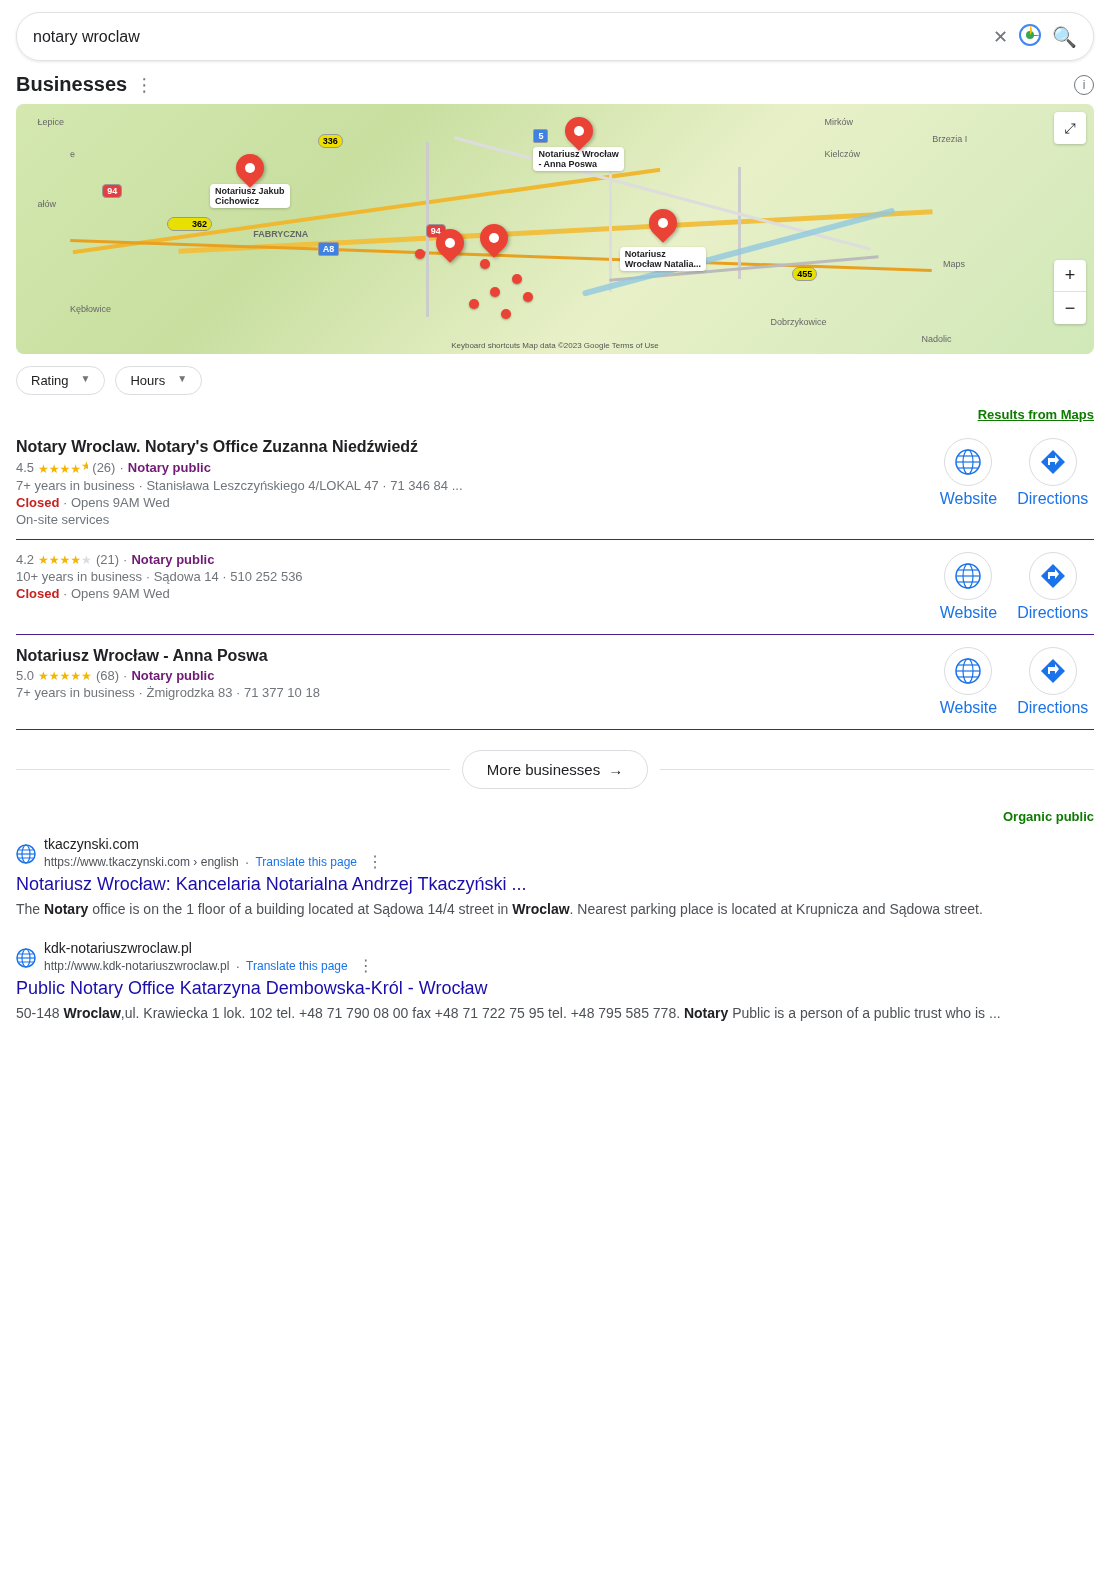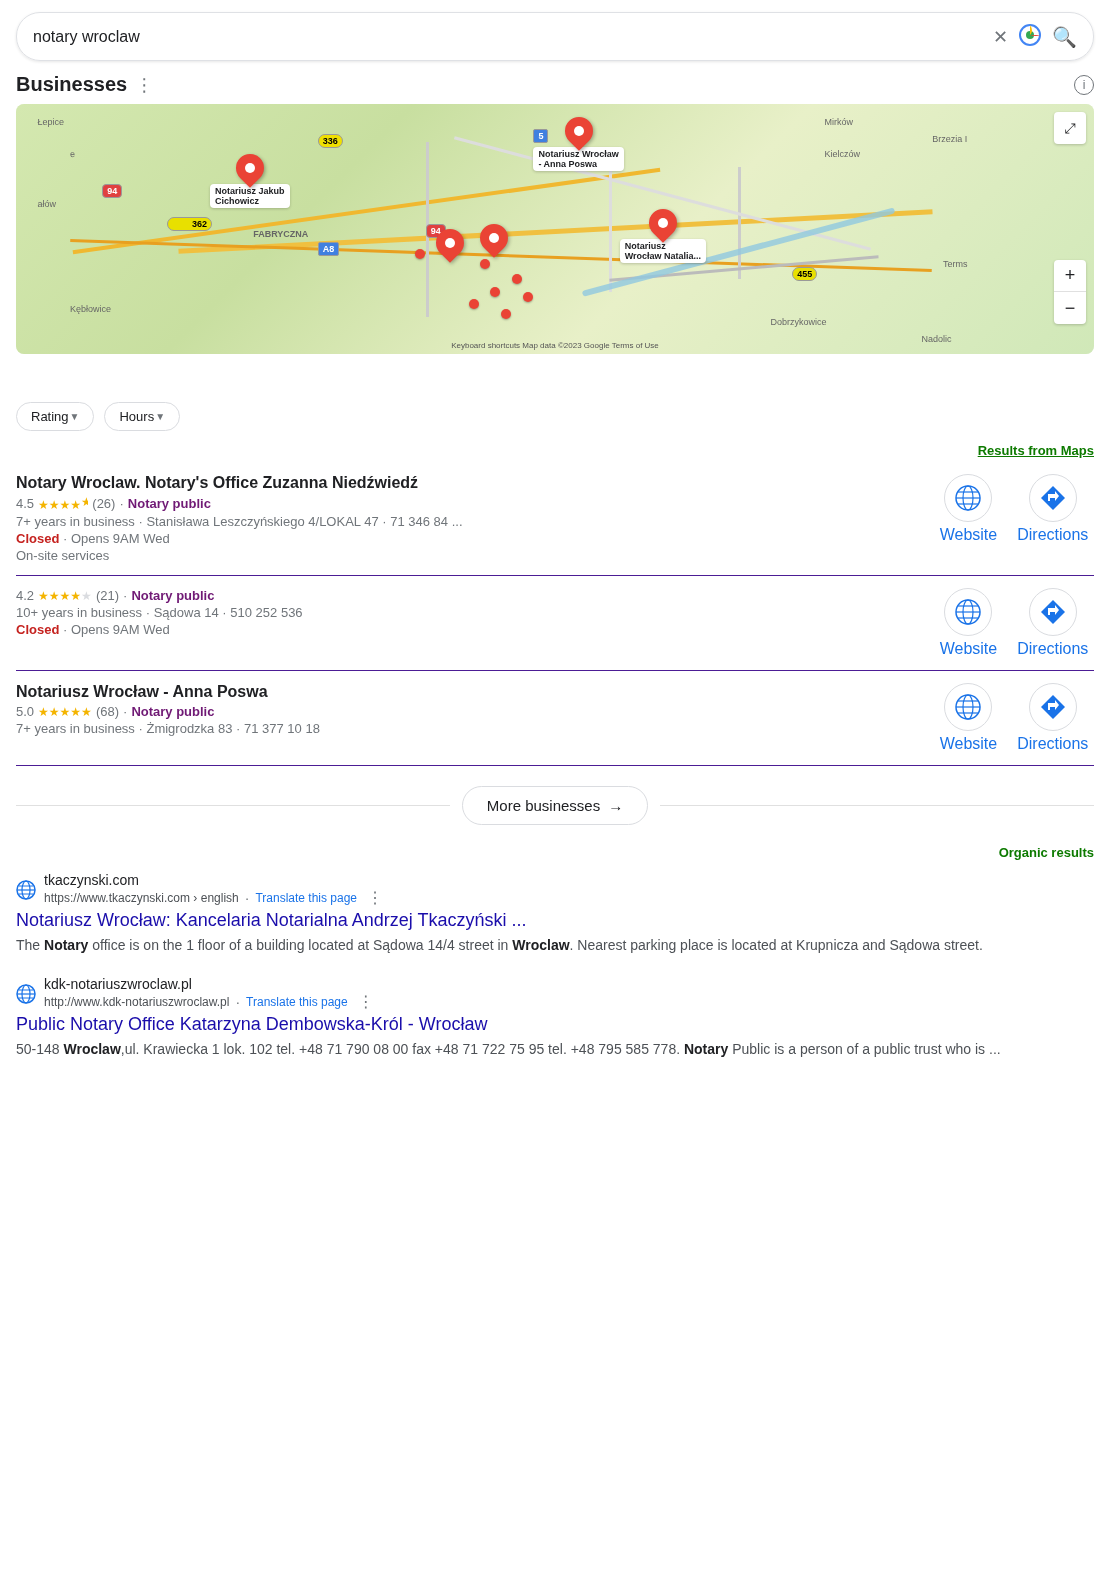--- a/index.html
+++ b/index.html
@@ -226,23 +226,21 @@
     }
     .filter-btn {
       border: 1px solid #dadce0;
       border-radius: 20px;
       padding: 6px 14px;
       font-size: 13px;
       color: #202124;
       background: #fff;
       cursor: pointer;
       display: flex;
-      align-items: center;
-      gap: 1px;
-      margin-top: 36px;
+      gap: 12px;
     }
     .filter-btn .arrow {
       font-size: 10px;
       color: #70757a;
     }
 
     
     .results-from-maps {
       text-align: right;
       color: #0d7a00;
@@ -493,39 +491,39 @@
       <span style="position:absolute;top:5%;left:75%;font-size:9px;color:#666;">Mirków</span>
       <span style="position:absolute;top:5%;left:2%;font-size:9px;color:#666;">Łepice</span>
       <span style="position:absolute;top:18%;left:75%;font-size:9px;color:#666;">Kielczów</span>
       <span style="position:absolute;top:38%;left:2%;font-size:9px;color:#666;">ałów</span>
       <span style="position:absolute;top:50%;left:22%;font-size:9px;color:#666;font-weight:bold;">FABRYCZNA</span>
       <span style="position:absolute;top:85%;left:70%;font-size:9px;color:#666;">Dobrzykowice</span>
       <span style="position:absolute;top:80%;left:5%;font-size:9px;color:#666;">Kębłowice</span>
       <span style="position:absolute;top:18%;left:5%;font-size:9px;color:#666;transform:rotate(-5deg);">e</span>
       <span style="position:absolute;top:12%;left:85%;font-size:9px;color:#666;">Brzezia I</span>
       <span style="position:absolute;top:92%;left:84%;font-size:9px;color:#666;">Nadolic</span>
-      <span style="position:absolute;top:62%;left:86%;font-size:9px;color:#666;">Terms</span>
+      <span style="position:absolute;top:62%;left:86%;font-size:9px;color:#666;">Maps</span>
 
       <div class="pin-small" style="left:43%;top:62%;"></div>
       <div class="pin-small" style="left:46%;top:68%;"></div>
       <div class="pin-small" style="left:44%;top:73%;"></div>
       <div class="pin-small" style="left:47%;top:75%;"></div>
       <div class="pin-small" style="left:42%;top:78%;"></div>
       <div class="pin-small" style="left:45%;top:82%;"></div>
       <div class="pin-small" style="left:37%;top:58%;"></div>
 
       <div class="map-pin" style="left:18%;top:20%;">
         <div class="pin-dot"></div>
         <div class="pin-label">Notariusz Jakub<br>Cichowicz</div>
       </div>
       <div class="map-pin" style="left:48%;top:5%;">
         <div class="pin-dot"></div>
         <div class="pin-label">Notariusz Wrocław<br>- Anna Poswa</div>
       </div>
-      <div class="map-pin" style="left:56%;top:42%;">
+      <div class="map-pin" style="left:56%;top:42%;gap:8px;">
         <div class="pin-dot"></div>
         <div class="pin-label">Notariusz<br>Wrocław Natalia...</div>
       </div>
 
       <div class="map-pin" style="left:39%;top:50%;">
         <div class="pin-dot"></div>
       </div>
       <div class="map-pin" style="left:43%;top:48%;">
         <div class="pin-dot"></div>
       </div>
@@ -685,21 +683,21 @@
 
   <div class="more-businesses-container">
     <div class="more-businesses-line"></div>
     <button class="more-businesses-btn">
       <span>More businesses</span>
       <span>→</span>
     </button>
     <div class="more-businesses-line"></div>
   </div>
 
-  <div class="organic-label">Organic results</div>
+  <div class="organic-label">Organic public</div>
 
   <div class="organic-result">
     <div class="organic-source-row">
       <svg class="source-icon" viewBox="0 0 20 20">
         <circle cx="10" cy="10" r="9" fill="none" stroke="#1a73e8" stroke-width="1.5"></circle>
         <ellipse cx="10" cy="10" rx="4" ry="9" fill="none" stroke="#1a73e8" stroke-width="1.2"></ellipse>
         <line x1="1" y1="10" x2="19" y2="10" stroke="#1a73e8" stroke-width="1.2"></line>
         <line x1="3" y1="6" x2="17" y2="6" stroke="#1a73e8" stroke-width="1"></line>
         <line x1="3" y1="14" x2="17" y2="14" stroke="#1a73e8" stroke-width="1"></line>
       </svg>

